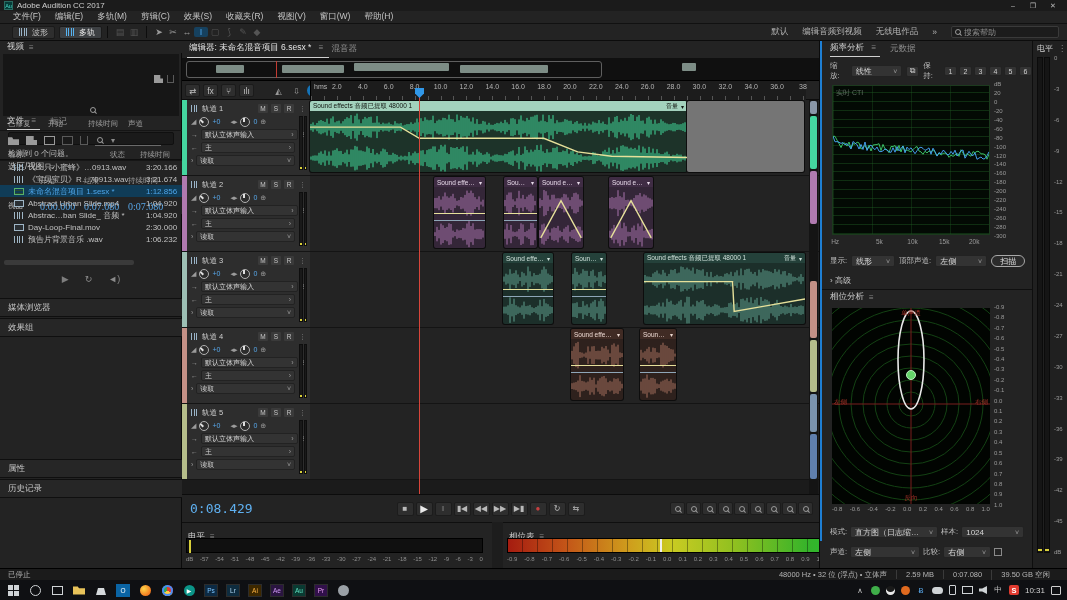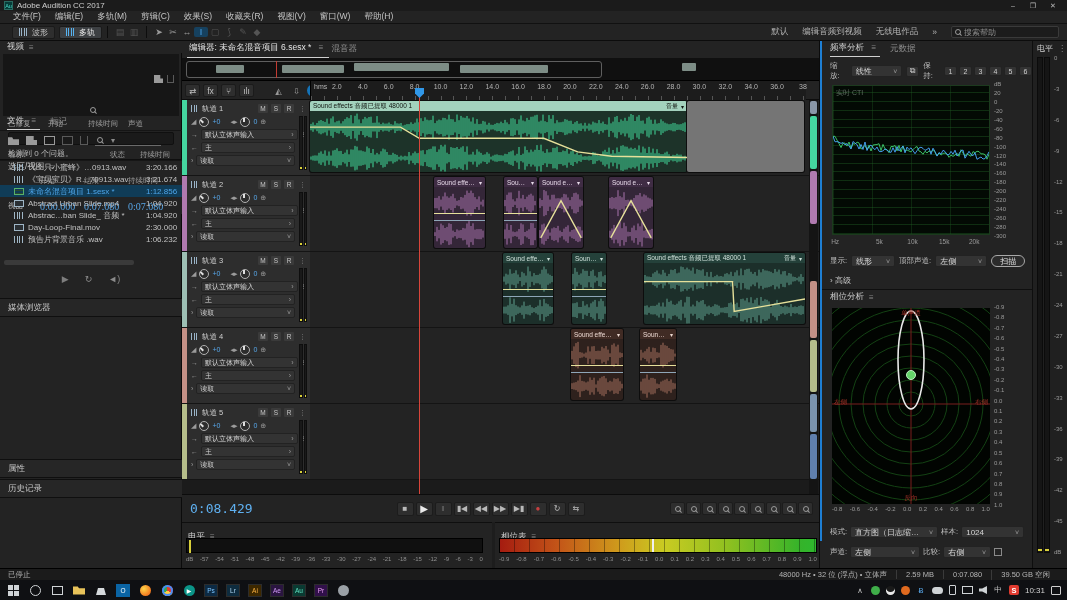--- a/index.html
+++ b/index.html
@@ -134,21 +134,21 @@
 #playhead-line{position:absolute;left:237px;top:48px;width:1px;height:405px;background:#d8453a;z-index:40}
 #playhead-cap{position:absolute;left:233px;top:47px;width:9px;height:10px;background:#3097e8;clip-path:polygon(0 0,100% 0,100% 55%,50% 100%,0 55%);z-index:41}
 
 #transport{left:0;top:453px;width:637px;height:28px;background:#232323;border-top:1px solid #0c0c0c;display:flex;align-items:center}
 #timecode{font-family:"DejaVu Sans Mono",monospace;font-size:13px;color:#5fb0f0;margin-left:8px;width:120px}
 .trbtn{width:17px;height:14px;display:flex;align-items:center;justify-content:center;font-size:8px;color:#b9b9b9;background:#2e2e2e;border:1px solid #1c1c1c;margin-left:2px;border-radius:2px}
 .trbtn.play{color:#eaeaea;font-size:10px}
 .trbtn.rec{color:#c84040}
 .zbtn{width:15px;height:13px;display:flex;align-items:center;justify-content:center;margin-left:1px;background:#2e2e2e;border:1px solid #1c1c1c;border-radius:2px}
 
-#bmeters{left:0;top:481px;width:637px;height:46px;display:flex;gap:3px;background:#1d1d1d}
+#bmeters{left:0;top:481px;width:637px;height:46px;display:flex;gap:11px;background:#1d1d1d}
 .meter-panel{background:#232323;border-top:1px solid #0f0f0f;position:relative;padding:2px 6px}
 #lev-inset{position:absolute;left:4px;top:15px;width:297px;height:15px;background:#101010;border:1px solid #000}
 #lev-inset::before{content:"";position:absolute;left:2px;top:1px;width:2px;height:13px;background:#d8cf3a}
 #phase-grad{position:absolute;left:4px;top:15px;width:318px;height:15px;border:1px solid #000;background:linear-gradient(90deg,#a51c10,#c35418 18%,#cf9c1c 38%,#c9cb22 52%,#8fc020 72%,#35b32a 95%,#2eb82e);}
 #phase-grad::before{content:"";position:absolute;left:48%;top:0;width:2px;height:100%;background:#f0f0f0}
 #phase-grad::after{content:"";position:absolute;inset:0;background:repeating-linear-gradient(90deg,transparent 0 14px,rgba(0,0,0,.35) 14px 15px)}
 .tickrow{position:absolute;left:4px;display:flex;justify-content:space-between;font-size:6px;color:#8f8f8f}
 
 #right-col{left:819px;top:41px;width:248px;height:527px;background:#232323;border-left:1px solid #0b0b0b}
 #focus-line{position:absolute;left:0;top:0;width:2px;height:500px;background:#1e7fd4}
@@ -333,20 +333,23 @@
       </div>
     <div id="files-hscroll" class="abs"></div>
     <div id="files-foot" class="abs">
       <span style="color:#7d7d7d">▶</span>
       <span>↻</span>
       <span>◄)</span>
     </div>
 
     <div class="bar collapsed-bar abs" style="left:0;top:257px;width:182px">
         <span>媒体浏览器</span>
+      </div>
+    <div class="bar collapsed-bar abs" style="left:0;top:277px;width:182px">
+        <span>效果组</span>
       </div>
 
     <div id="diag">
       <div class="flex" style="height:14px;padding:0 8px">
           <span class="ptitle">诊断</span>
           <span class="f1"></span>
           <span class="pmenu">≡</span>
         </div>
       <div class="diag-row">
         <span>效果:</span>

